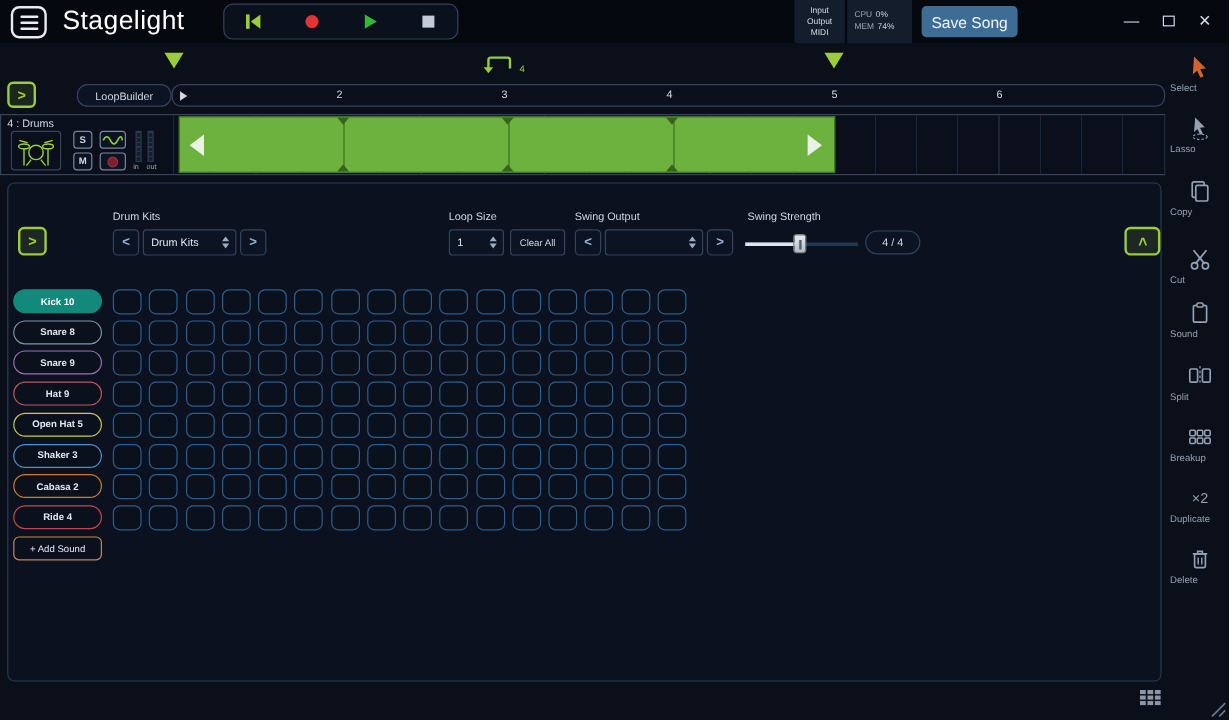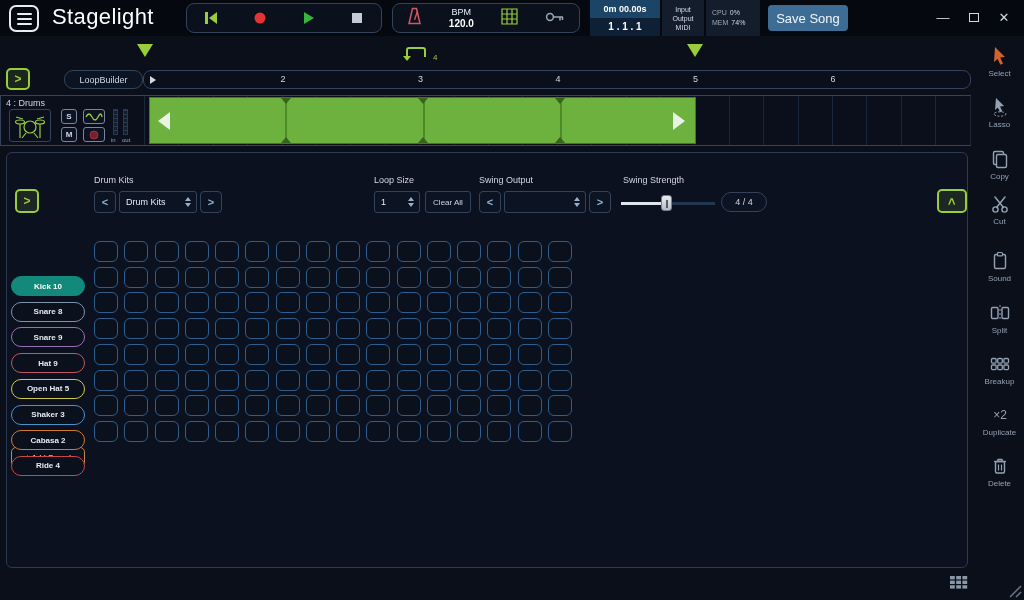--- a/index.html
+++ b/index.html
@@ -99,29 +99,29 @@
   #slider { position:absolute; left:614px; top:42px; width:94px; height:16px; cursor:pointer; }
   #slider .track-l { position:absolute; left:0; top:7px; width:46px; height:3px; background:#dfe5ec; }
   #slider .track-r { position:absolute; left:46px; top:7px; width:48px; height:3px; background:#20384f; }
   #slider .handle { position:absolute; left:40px; top:0; width:11px; height:16px; border-radius:3px;
     background:linear-gradient(#e9edf1,#b4bcc5); border:1px solid #78828c; }
   #slider .handle::after { content:""; position:absolute; left:4px; top:4px; width:1.5px; height:8px; background:#555e66; }
   #timesig { position:absolute; left:714px; top:39px; width:46px; height:20px; border:1px solid #34435c;
     border-radius:10px; background:#0c1322; color:#cfd8e4; font-size:9px; display:flex; align-items:center;
     justify-content:center; }
   .row-label { position:absolute; left:4px; width:74px; height:20px; border-radius:10px; background:#0a101c;
-    color:#e4eaf2; font-size:8px; font-weight:bold; font-family:inherit; cursor:pointer;margin-top:35px; }
+    color:#e4eaf2; font-size:8px; font-weight:bold; font-family:inherit; cursor:pointer; }
   .step-cell { position:absolute; width:24px; height:21px; border-radius:6px; border:1.5px solid #2d5e8e;
     background:#0a111d; cursor:pointer; }
   #add-sound { position:absolute; left:4px; top:294px; width:74px; height:20px; border:1.5px solid #bc8a54;
     border-radius:5px; background:#0a101c; color:#e4eaf2; font-size:8px; font-family:inherit; cursor:pointer; }
 
   
   #toolbar { position:absolute; left:975px; top:36px; width:49px; height:564px; }
-  .tool { position:absolute; left:0; width:49px; display:flex; flex-direction:column; align-items:center;
+  .tool { position:absolute; left:0; width:49px; display:flex; flex-direction:column; 
     gap:3px; cursor:pointer; }
   .tool-icon { height:20px; display:flex; align-items:center; justify-content:center; }
   .tool-label { font-size:8px; color:#94a1b2; }
 
   
   #bottom-grid-icon { position:absolute; left:950px; top:575px; cursor:pointer; }
   #resize-corner { position:absolute; left:1006px; top:582px; cursor:pointer; }
 </style>
 </head>
 <body>
@@ -151,50 +151,21 @@
           <path d="M3 1 L13 7 L3 13 Z" fill="#35b53a"></path>
         </svg>
     </button>
     <button class="tbtn">
       <svg width="12" height="12">
           <rect x="1" y="1" width="10" height="10" fill="#c3ccd6"></rect>
         </svg>
     </button>
   </div>
 
-  <div class="bargroup" id="bpmbox">
-    <span>
-      <svg width="15" height="18" viewBox="0 0 15 18">
-          <path d="M5.5 1.5 H9.5 L13 16.5 H2 Z" fill="none" stroke="#d25862" stroke-width="1.5"></path>
-          <path d="M7.5 13 L10.5 4" stroke="#d25862" stroke-width="1.3"></path>
-        </svg>
-    </span>
-    <span class="bpm-stack">
-      <div class="l1">BPM</div>
-      <div class="l2">120.0</div>
-    </span>
-    <span>
-      <svg width="17" height="17" viewBox="0 0 17 17">
-          <g stroke="#9bcc3b" stroke-width="1.2" fill="none">
-            <path d="M1 1 H16 V16 H1 Z M6 1 V16 M11 1 V16 M1 6 H16 M1 11 H16"></path>
-          </g>
-        </svg>
-    </span>
-    <span>
-      <svg width="20" height="12" viewBox="0 0 20 12">
-          <circle cx="5" cy="6" r="3.4" fill="none" stroke="#9aa8b8" stroke-width="1.5"></circle>
-          <path d="M8.5 6 H18 M15 6 V9.5 M17.5 6 V9" stroke="#9aa8b8" stroke-width="1.5" fill="none"></path>
-        </svg>
-    </span>
-  </div>
-
-  <div id="timebox">
-    <div id="time-main">0m  00.00s</div>
-    <div id="time-beats">1 . 1 . 1</div>
-  </div>
+
 
   <div id="iobox">
     <span>Input</span>
     <span>Output</span>
     <span>MIDI</span>
   </div>
 
   <div id="sysbox">
     <div class="sysline"><span>CPU</span><b>0%</b></div>
     <div class="sysline"><span>MEM</span><b>74%</b></div>
@@ -479,21 +450,21 @@
     </div>
     <div class="tool" style="top: 112.6px;">
       <div class="tool-icon">
         <svg width="20" height="20" viewBox="0 0 20 20">
           <rect x="3.5" y="2.5" width="10" height="13" rx="1.5" fill="none" stroke="#94a1b2" stroke-width="1.4"></rect>
           <rect x="6.5" y="5.5" width="10" height="13" rx="1.5" fill="#0a0f1a" stroke="#94a1b2" stroke-width="1.4"></rect>
         </svg>
       </div>
       <div class="tool-label">Copy</div>
     </div>
-    <div class="tool" style="top: 158px;">
+    <div class="tool" style="top: 170px;">
       <div class="tool-icon">
         <svg width="20" height="20" viewBox="0 0 20 20">
           <path d="M5 3 L13.5 13.5 M15 3 L6.5 13.5" stroke="#94a1b2" stroke-width="1.5" fill="none" stroke-linecap="round"></path>
           <circle cx="5.5" cy="15.5" r="2.6" fill="none" stroke="#94a1b2" stroke-width="1.4"></circle>
           <circle cx="14.5" cy="15.5" r="2.6" fill="none" stroke="#94a1b2" stroke-width="1.4"></circle>
         </svg>
       </div>
       <div class="tool-label">Cut</div>
     </div>
     <div class="tool" style="top: 215.2px;">

